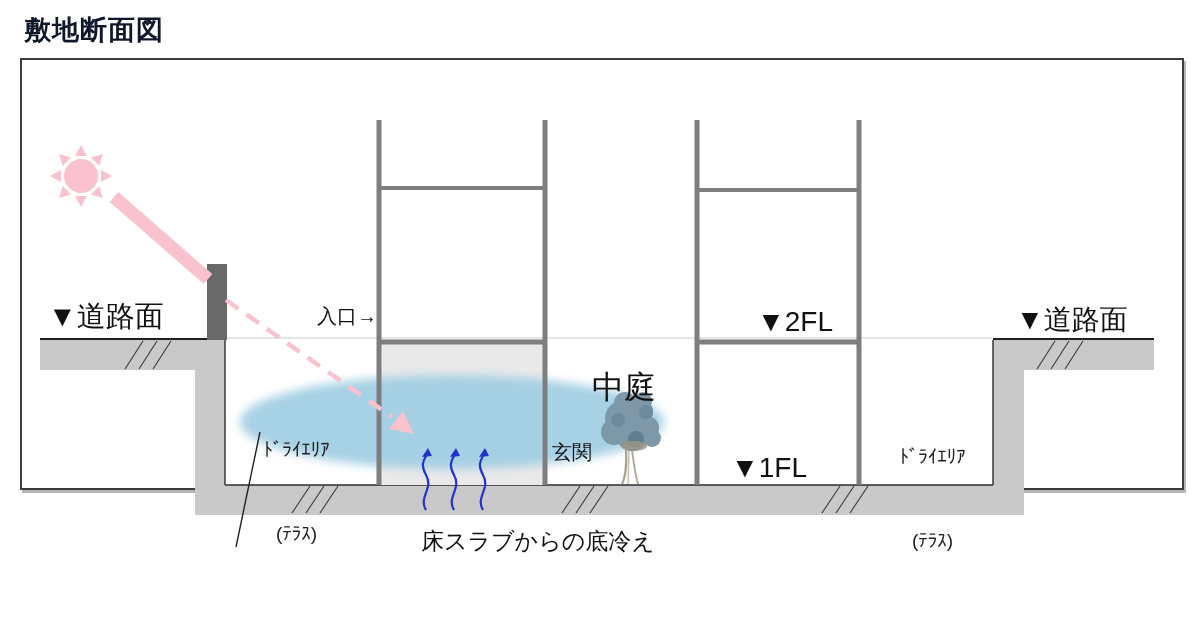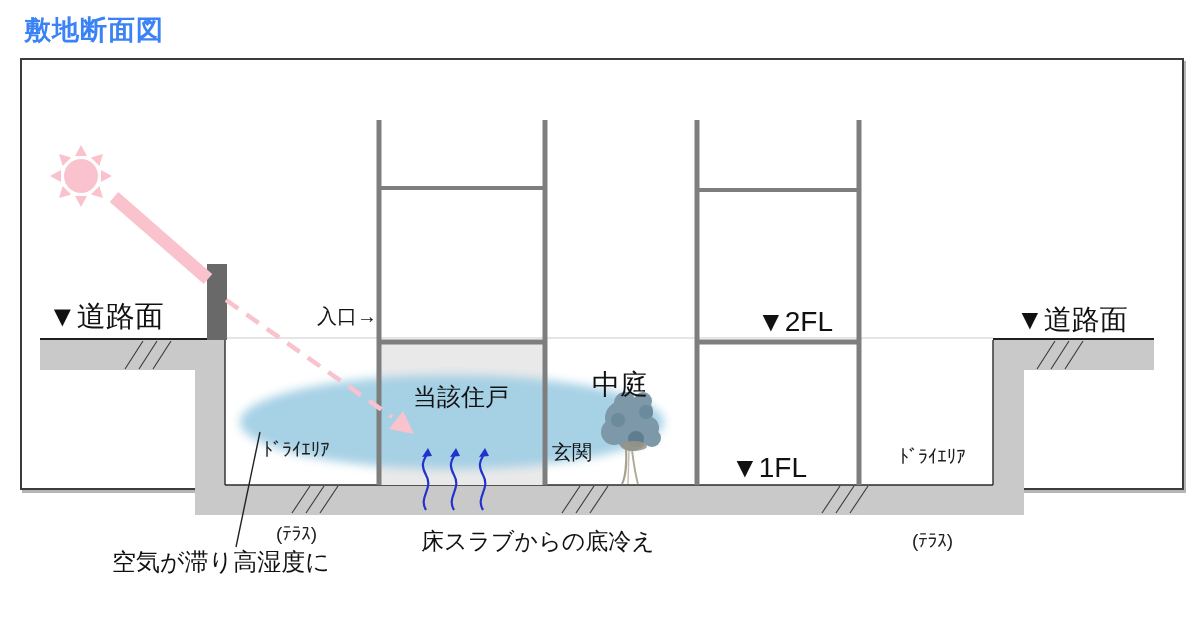--- a/index.html
+++ b/index.html
@@ -1,19 +1,19 @@
 <!DOCTYPE html>
 <html><head>
 <meta charset="utf-8">
 <style>
   html,body{margin:0;padding:0;background:#ffffff;}
   body{width:1200px;height:625px;position:relative;overflow:hidden;
        font-family:"Liberation Sans","DejaVu Sans",sans-serif;color:#111;}
   .page-title{position:absolute;left:24px;top:12px;font-size:27px;font-weight:bold;
-              color:#3b82f6;letter-spacing:1px;}
+              color:#0f172a;letter-spacing:1px;}
   .frame{position:absolute;left:20px;top:58px;width:1164px;height:432px;
          border:2px solid #3c3c3c;background:#ffffff;box-sizing:border-box;
          box-shadow:2px 3px 0 #b5b5b5;}
   .frame svg{position:absolute;left:0;top:0;}
   .lbl{position:absolute;white-space:nowrap;color:#111;}
   .road{font-size:29px;letter-spacing:0px;}
   .fl{font-size:28px;}
   .kana{font-size:19px;line-height:28px;text-align:center;letter-spacing:0px;
         white-space:pre;color:#222;}
 </style>
@@ -145,31 +145,29 @@
         <polygon points="463,388 457,397 467,396"></polygon>
       </g>
     </g>
 
     <line x1="238" y1="372" x2="214" y2="487" stroke="#222" stroke-width="1.4"></line>
   </svg>
 
   <div class="lbl road" style="left:26px;top:237px;">▼道路面</div>
   <div class="lbl road" style="left:994px;top:241px;font-size:28px;">▼道路面</div>
   <div class="lbl" style="left:295px;top:243px;font-size:20px;">入口→</div>
-  <div class="lbl" style="left:391px;top:321px;font-size:24px;">当該住戸</div>
-  <div class="lbl" style="left:570px;top:306px;font-size:28px;">中庭</div>
+  <div class="lbl" style="left:570px;top:306px;font-size:32px;">中庭</div>
   <div class="lbl" style="left:530px;top:379px;font-size:20px;">玄関</div>
 
   <div class="lbl kana" style="left:207px;top:320px;width:135px;">
     <div>ﾄﾞﾗｲｴﾘｱ</div>
     <div>(ﾃﾗｽ)</div>
   </div>
   <div class="lbl kana" style="left:843px;top:327px;width:135px;">
     <div>ﾄﾞﾗｲｴﾘｱ</div>
     <div>(ﾃﾗｽ)</div>
   </div>
 
   <div class="lbl fl" style="left:711px;top:246px;margin-left:24px;">▼2FL</div>
   <div class="lbl fl" style="left:709px;top:392px;">▼1FL</div>
 
-  <div class="lbl" style="left:90px;top:486px;font-size:24px;">空気が滞り高湿度に</div>
   <div class="lbl" style="left:399px;top:466px;font-size:23px;">床スラブからの底冷え</div>
 </div>
 
 </body></html>

